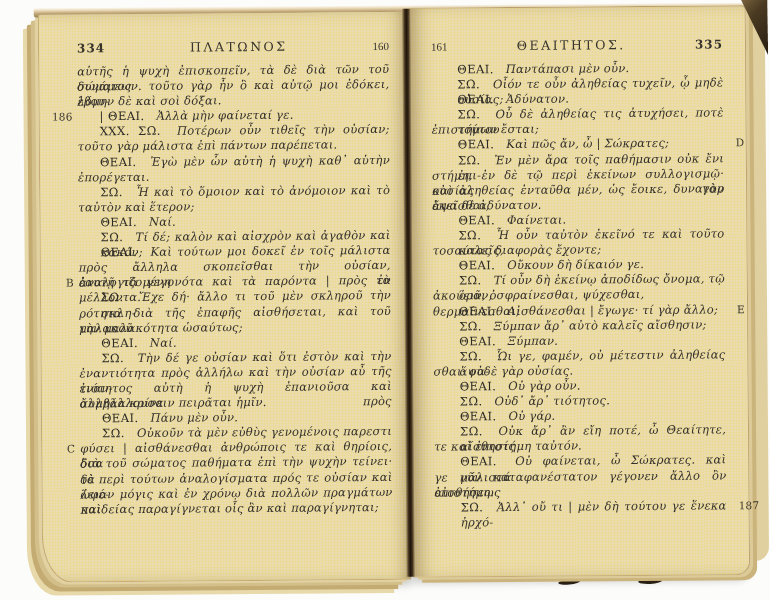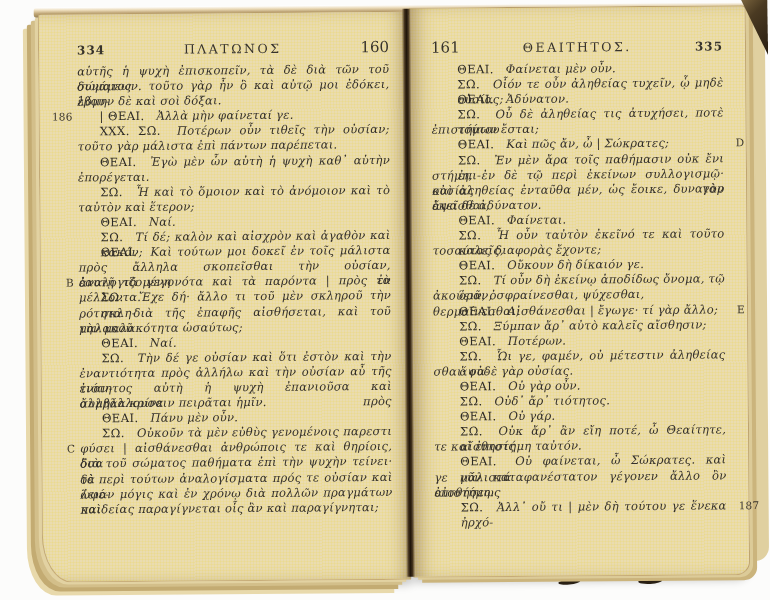--- a/index.html
+++ b/index.html
@@ -41,21 +41,21 @@
   .m1{left:230px;top:580px;width:26px;height:6px;transform:rotate(-4deg);}
   .m2{left:556px;top:581px;width:22px;height:5px;transform:rotate(-5deg);}
   .m3{left:636px;top:580px;width:24px;height:6px;transform:rotate(-3deg);}
 
   .header{position:absolute;display:flex;justify-content:space-between;align-items:baseline;
         color:#37332c;}
   .page-left .header{left:38px;top:26px;width:312px;}
   .page-right .header{left:22px;top:30px;width:292px;}
   .rtitle{font-size:12.5px;letter-spacing:2.5px;}
   .pnum{font-size:12px;letter-spacing:1px;font-weight:bold;}
-  .folio{font-size:15px;}
+  .folio{font-size:11px;font-family:Liberation Serif, serif;}
 
   .lines{position:absolute;}
   .page-left .lines{left:38px;top:50px;width:312px;}
   .page-right .lines{left:22px;top:54px;width:292px;}
   .line{position:relative;height:15.1px;
         font-style:italic;font-size:11.6px;line-height:15.1px;
         letter-spacing:0.2px;color:#34302a;}
   .line.j{text-align:justify;text-align-last:justify;}
   .page-left .line.ind{padding-left:22px;}
   .page-right .line.ind{padding-left:26px;}
@@ -114,39 +114,39 @@
       </div>
   </div>
 
   <div class="page page-right">
     <div class="header">
       <span class="folio">161</span>
       <span class="rtitle">ΘΕΑΙΤΗΤΟΣ.</span>
       <span class="pnum">335</span>
     </div>
     <div class="lines">
-        <div class="line ind"><span class="sp">ΘΕΑΙ.</span> <span class="gt">Φαίνεται μὲν οὖν.</span></div>
+        <div class="line ind"><span class="sp">ΘΕΑΙ.</span> <span class="gt">Παντάπασι μὲν οὖν.</span></div>
         <div class="line ind j"><span class="sp">ΣΩ.</span> <span class="gt">Οἷόν τε οὖν ἀληθείας τυχεῖν, ᾧ μηδὲ οὐσίας;</span></div>
         <div class="line ind"><span class="sp">ΘΕΑΙ.</span> <span class="gt">Ἀδύνατον.</span></div>
         <div class="line ind j"><span class="sp">ΣΩ.</span> <span class="gt">Οὗ δὲ ἀληθείας τις ἀτυχήσει, ποτὲ τούτου</span></div>
         <div class="line"><span class="gt">ἐπιστήμων ἔσται;</span></div>
         <div class="line ind"><span class="mnote">D</span><span class="sp">ΘΕΑΙ.</span> <span class="gt">Καὶ πῶς ἄν, ὦ | Σώκρατες;</span></div>
         <div class="line ind j"><span class="sp">ΣΩ.</span> <span class="gt">Ἐν μὲν ἄρα τοῖς παθήμασιν οὐκ ἔνι ἐπι-</span></div>
         <div class="line j"><span class="gt">στήμη, ἐν δὲ τῷ περὶ ἐκείνων συλλογισμῷ· οὐσίας γὰρ</span></div>
         <div class="line j"><span class="gt">καὶ ἀληθείας ἐνταῦθα μέν, ὡς ἔοικε, δυνατὸν ἅψασθαι,</span></div>
         <div class="line"><span class="gt">ἐκεῖ δὲ ἀδύνατον.</span></div>
         <div class="line ind"><span class="sp">ΘΕΑΙ.</span> <span class="gt">Φαίνεται.</span></div>
         <div class="line ind j"><span class="sp">ΣΩ.</span> <span class="gt">Ἦ οὖν ταὐτὸν ἐκεῖνό τε καὶ τοῦτο καλεῖς,</span></div>
         <div class="line"><span class="gt">τοσαύτας διαφορὰς ἔχοντε;</span></div>
         <div class="line ind"><span class="sp">ΘΕΑΙ.</span> <span class="gt">Οὔκουν δὴ δίκαιόν γε.</span></div>
         <div class="line ind j"><span class="sp">ΣΩ.</span> <span class="gt">Τί οὖν δὴ ἐκείνῳ ἀποδίδως ὄνομα, τῷ ὁρᾶν,</span></div>
         <div class="line"><span class="gt">ἀκούειν, ὀσφραίνεσθαι, ψύχεσθαι, θερμαίνεσθαι;</span></div>
         <div class="line ind"><span class="mnote">E</span><span class="sp">ΘΕΑΙ.</span> <span class="gt">Αἰσθάνεσθαι | ἔγωγε· τί γὰρ ἄλλο;</span></div>
         <div class="line ind"><span class="sp">ΣΩ.</span> <span class="gt">Ξύμπαν ἄρ᾽ αὐτὸ καλεῖς αἴσθησιν;</span></div>
-        <div class="line ind"><span class="sp">ΘΕΑΙ.</span> <span class="gt">Ποτέρων.</span></div>
+        <div class="line ind"><span class="sp">ΘΕΑΙ.</span> <span class="gt">Ξύμπαν.</span></div>
         <div class="line ind j"><span class="sp">ΣΩ.</span> <span class="gt">Ὧι γε, φαμέν, οὐ μέτεστιν ἀληθείας ἅψα-</span></div>
         <div class="line"><span class="gt">σθαι· οὐδὲ γὰρ οὐσίας.</span></div>
         <div class="line ind"><span class="sp">ΘΕΑΙ.</span> <span class="gt">Οὐ γὰρ οὖν.</span></div>
         <div class="line ind"><span class="sp">ΣΩ.</span> <span class="gt">Οὐδ᾽ ἄρ᾽ τιότητος.</span></div>
         <div class="line ind"><span class="sp">ΘΕΑΙ.</span> <span class="gt">Οὐ γάρ.</span></div>
         <div class="line ind j"><span class="sp">ΣΩ.</span> <span class="gt">Οὐκ ἄρ᾽ ἂν εἴη ποτέ, ὦ Θεαίτητε, αἴσθησίς</span></div>
         <div class="line"><span class="gt">τε καὶ ἐπιστήμη ταὐτόν.</span></div>
         <div class="line ind j"><span class="sp">ΘΕΑΙ.</span> <span class="gt">Οὐ φαίνεται, ὦ Σώκρατες. καὶ μάλιστά</span></div>
         <div class="line j"><span class="gt">γε νῦν καταφανέστατον γέγονεν ἄλλο ὂν αἰσθήσεως</span></div>
         <div class="line"><span class="gt">ἐπιστήμη.</span></div>

